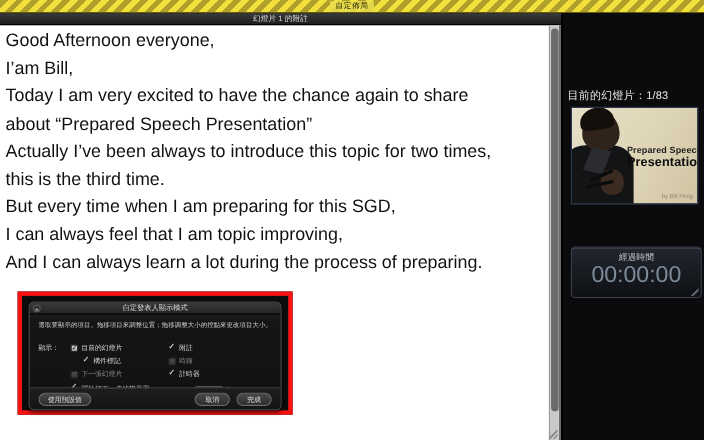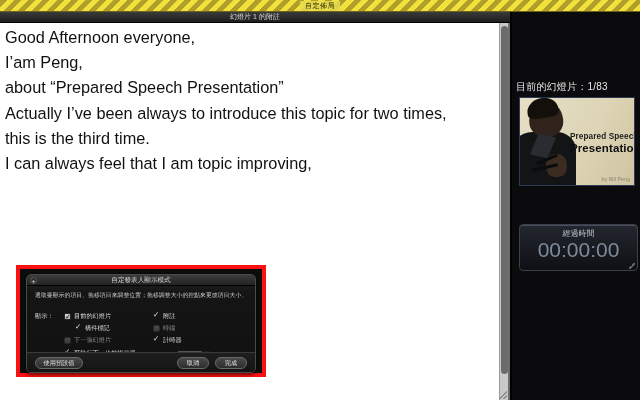--- a/index.html
+++ b/index.html
@@ -279,25 +279,28 @@
     <span class="stripe-bar-label">自定佈局</span>
   </div>
 
   <div class="notes-titlebar">
     <span class="notes-titlebar-label">幻燈片 1 的附註</span>
   </div>
 
   <div class="notes-pane">
     <div class="notes-text">
       <div class="notes-line">Good Afternoon everyone,</div>
-      <div class="notes-line">I’am Peng,</div>
+      <div class="notes-line">I’am Bill,</div>
+      <div class="notes-line">Today I am very excited to have the chance again to share</div>
       <div class="notes-line">about “Prepared Speech Presentation”</div>
       <div class="notes-line">Actually I’ve been always to introduce this topic for two times,</div>
       <div class="notes-line">this is the third time.</div>
+      <div class="notes-line">But every time when I am preparing for this SGD,</div>
       <div class="notes-line">I can always feel that I am topic improving,</div>
+      <div class="notes-line">And I can always learn a lot during the process of preparing.</div>
     </div>
     <div class="notes-scroll-track">
       <div class="notes-scroll-thumb"></div>
     </div>
     <div class="notes-resize-grip"></div>
   </div>
 
   <div class="sidebar">
 
     <div class="slide-counter">目前的幻燈片：1/83</div>

